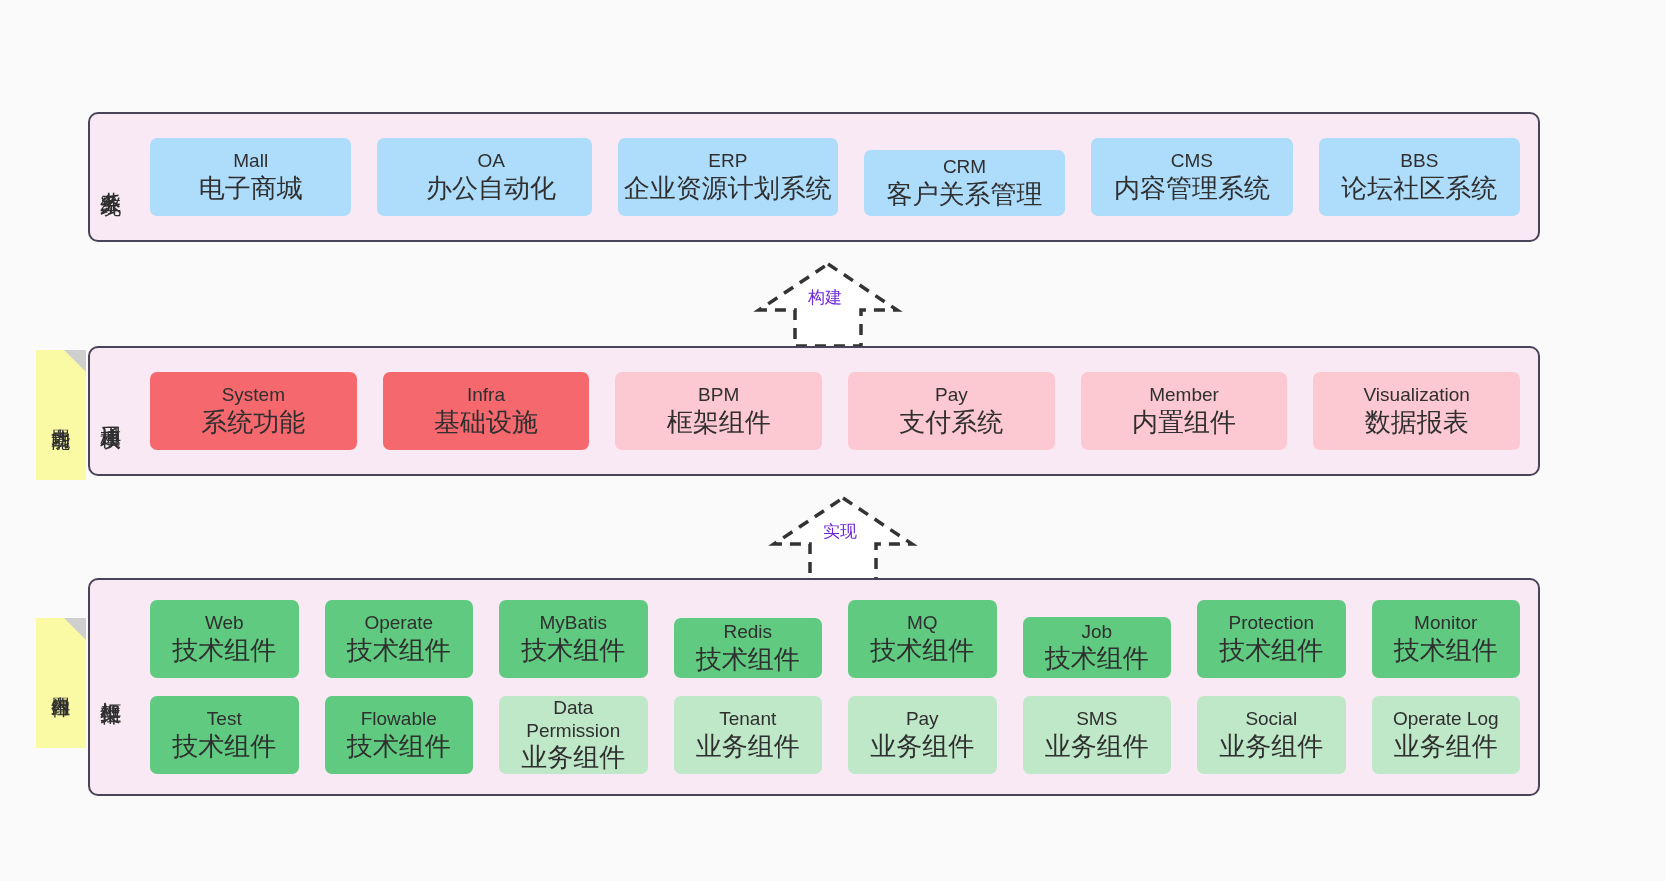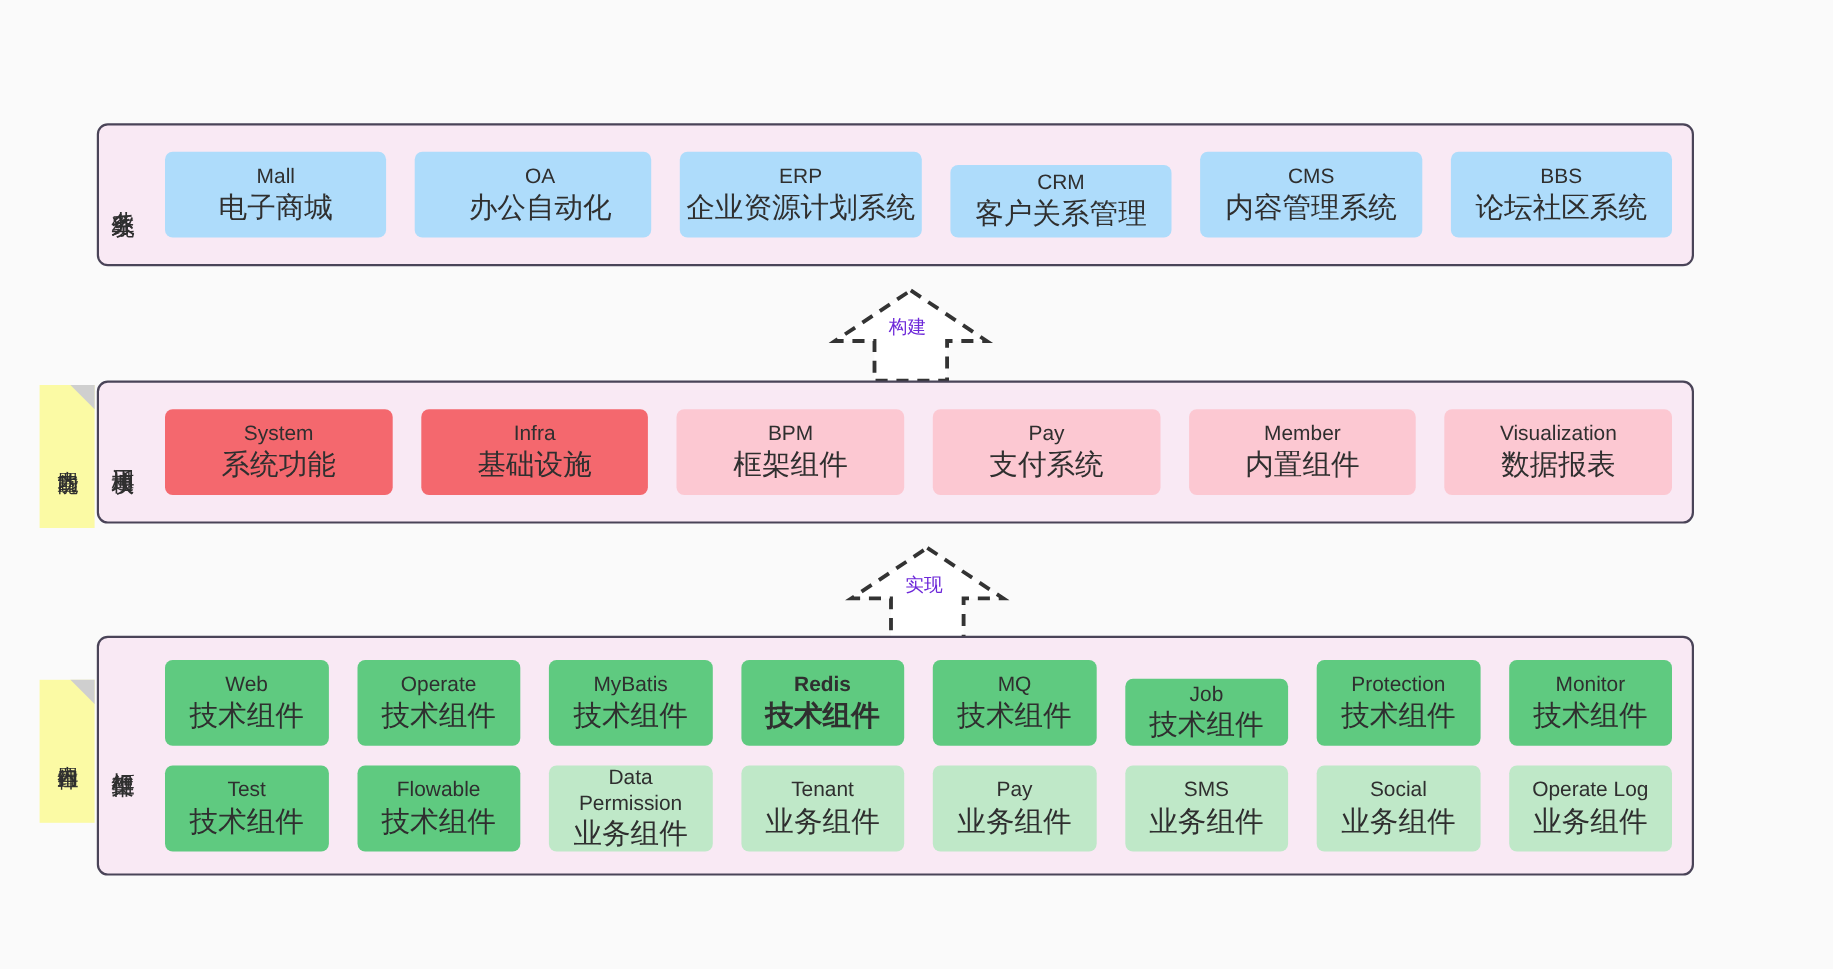--- a/index.html
+++ b/index.html
@@ -240,21 +240,21 @@
             <div class="t-cn">技术组件</div>
           </div>
           <div class="node c-green-dark" style="height: 78px;">
             <div class="t-en">Operate</div>
             <div class="t-cn">技术组件</div>
           </div>
           <div class="node c-green-dark" style="height: 78px;">
             <div class="t-en">MyBatis</div>
             <div class="t-cn">技术组件</div>
           </div>
-          <div class="node c-green-dark" style="height: 78px; font-weight: bold;">
+          <div class="node c-green-dark" style="height: 60px;">
             <div class="t-en">Redis</div>
             <div class="t-cn">技术组件</div>
           </div>
           <div class="node c-green-dark" style="height: 78px;">
             <div class="t-en">MQ</div>
             <div class="t-cn">技术组件</div>
           </div>
           <div class="node c-green-dark" style="height: 61px;">
             <div class="t-en">Job</div>
             <div class="t-cn">技术组件</div>

